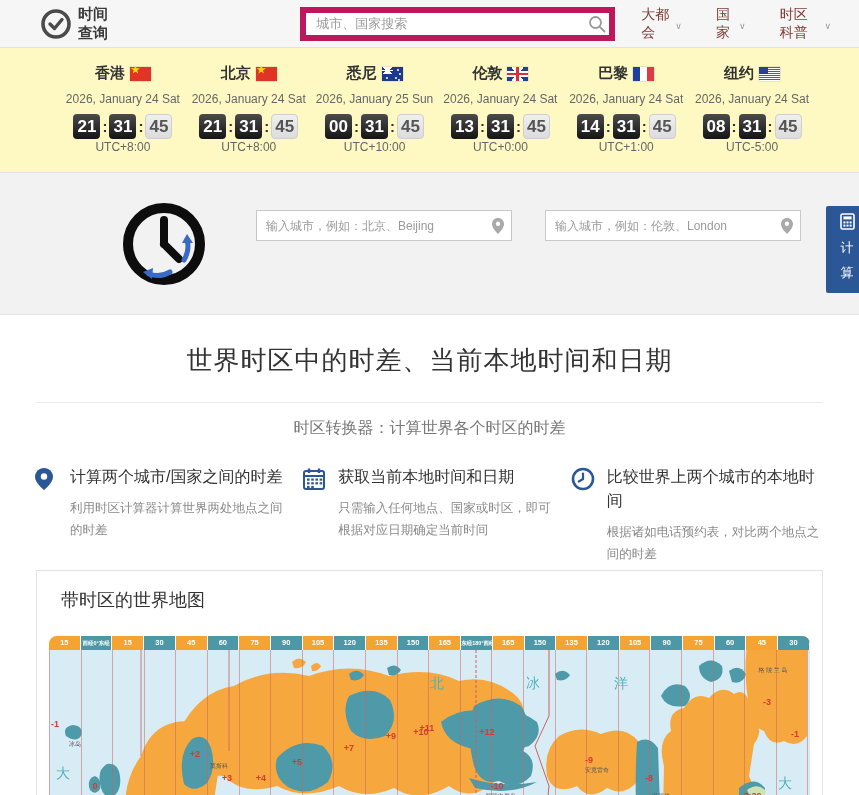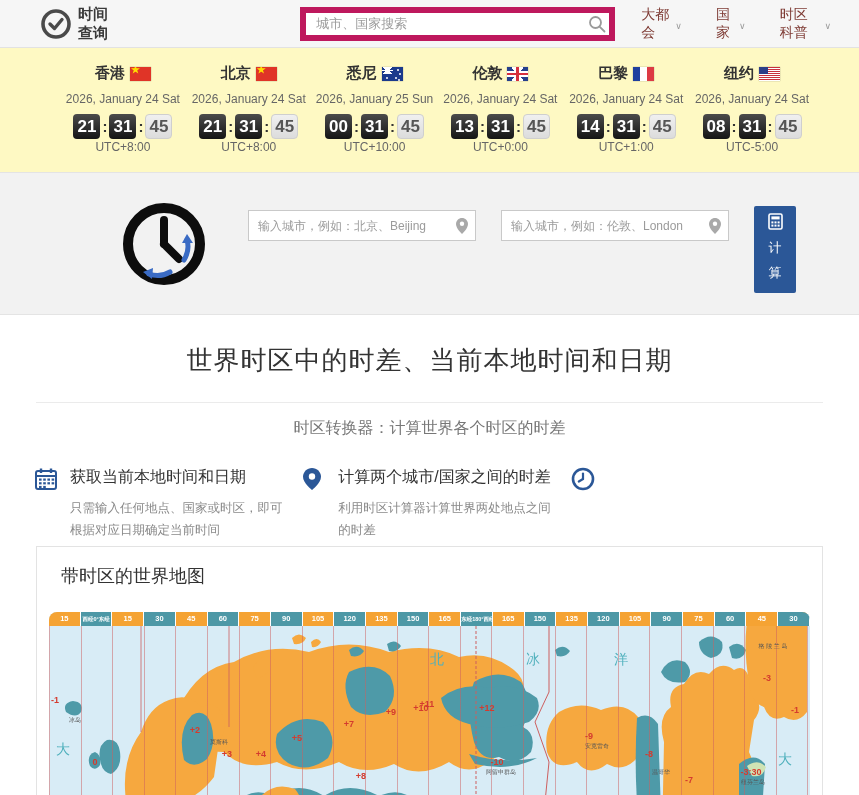--- a/index.html
+++ b/index.html
@@ -62,22 +62,22 @@
     background:#2c3f88; background-image:radial-gradient(#fff 25%,transparent 26%); background-size:3px 2px; }
 
   
   .band { background:#f2f2f2; border-top:1px solid #e4e4e4; border-bottom:1px solid #e4e4e4;
     height:143px; display:flex; align-items:center; padding-left:118px; }
   .band-icon { width:92px; height:92px; flex:none; }
   .band-main { margin-left:38px; }
   .band-title { font-size:20px; color:#3f3f3f; }
   .band-row { display:flex; align-items:flex-start; margin-top:16px; gap:25px; }
   .cityinput { position:relative; }
-  .cityinput input { width:228px; height:31px; border:1px solid #c9c9c9; background:#fff;
-    padding:0 28px 0 9px; font-size:12px; color:#444; outline:none; }
+  .cityinput input { width:256px; height:31px; border:1px solid #c9c9c9; background:#fff;
+    padding:0 28px 0 9px; font-size:12px; color:#444; outline:none;margin-left:8px; }
   .cityinput input::placeholder { color:#9b9b9b; }
   .pin-ic { position:absolute; right:7px; top:7px; }
   .calcbtn { width:42px; background:#2b5797; border:none; border-radius:2px; color:#fff;
     padding:7px 0 8px 0; cursor:pointer; margin-top:-4px; display:flex; flex-direction:column;
     align-items:center; gap:2px; }
   .calcbtn .lbl { width:14px; font-size:13px; line-height:25px; word-break:break-all; }
 
   
   .intro { padding-top:28px; background:#fff; }
   .intro h1 { text-align:center; font-size:26px; font-weight:400; color:#333; letter-spacing:1px; }
@@ -294,20 +294,32 @@
     </div>
   </div>
 </div>
 
 <div class="intro">
   <h1>世界时区中的时差、当前本地时间和日期</h1>
   <div class="intro-divider"></div>
   <div class="intro-sub">时区转换器：计算世界各个时区的时差</div>
 
   <div class="features">
+    <div class="feat">
+      <span class="feat-ic">
+        <svg width="20" height="24" viewBox="0 0 20 24">
+          <path d="M10 1 C5 1 1 5 1 9.8 c0 6.5 9 13.2 9 13.2 s9 -6.7 9 -13.2 C19 5 15 1 10 1 z" fill="#2b5797"></path>
+          <circle cx="10" cy="9.5" r="3.2" fill="#fff"></circle>
+        </svg>
+      </span>
+      <div>
+        <div class="feat-title">计算两个城市/国家之间的时差</div>
+        <div class="feat-body">利用时区计算器计算世界两处地点之间的时差</div>
+      </div>
+    </div>
     <div class="feat">
       <span class="feat-ic">
         <svg width="24" height="24" viewBox="0 0 24 24">
           <rect x="2" y="4" width="20" height="18" rx="2" fill="none" stroke="#2b5797" stroke-width="2"></rect>
           <line x1="2" y1="9" x2="22" y2="9" stroke="#2b5797" stroke-width="2"></line>
           <line x1="7" y1="1.5" x2="7" y2="6" stroke="#2b5797" stroke-width="2.4"></line>
           <line x1="17" y1="1.5" x2="17" y2="6" stroke="#2b5797" stroke-width="2.4"></line>
           <g fill="#2b5797">
             <rect x="5" y="11.5" width="2.6" height="2.2"></rect>
               <rect x="9.2" y="11.5" width="2.6" height="2.2"></rect>
@@ -322,38 +334,30 @@
           </g>
         </svg>
       </span>
       <div>
         <div class="feat-title">获取当前本地时间和日期</div>
         <div class="feat-body">只需输入任何地点、国家或时区，即可根据对应日期确定当前时间</div>
       </div>
     </div>
     <div class="feat">
       <span class="feat-ic">
-        <svg width="20" height="24" viewBox="0 0 20 24">
-          <path d="M10 1 C5 1 1 5 1 9.8 c0 6.5 9 13.2 9 13.2 s9 -6.7 9 -13.2 C19 5 15 1 10 1 z" fill="#2b5797"></path>
-          <circle cx="10" cy="9.5" r="3.2" fill="#fff"></circle>
-        </svg>
-      </span>
-      <div>
-        <div class="feat-title">计算两个城市/国家之间的时差</div>
-        <div class="feat-body">利用时区计算器计算世界两处地点之间的时差</div>
-      </div>
-    </div>
-    <div class="feat">
-      <span class="feat-ic">
         <svg width="24" height="24" viewBox="0 0 24 24">
           <circle cx="12" cy="12" r="10" fill="none" stroke="#2b5797" stroke-width="2.6"></circle>
           <line x1="12" y1="12" x2="12" y2="6.5" stroke="#2b5797" stroke-width="2.2" stroke-linecap="round"></line>
           <line x1="12" y1="12" x2="7.8" y2="14.5" stroke="#2b5797" stroke-width="2.2" stroke-linecap="round"></line>
         </svg>
       </span>
+      <div>
+        <div class="feat-title">比较世界上两个城市的本地时间</div>
+        <div class="feat-body">根据诸如电话预约表，对比两个地点之间的时差</div>
+      </div>
     </div>
   </div>
 </div>
 
 <div class="mapcard">
   <div class="map-title">带时区的世界地图</div>
   <div class="map">
     <svg width="758" height="230" viewBox="0 0 758 230" preserveAspectRatio="none">
 
       <rect x="0" y="0" width="758" height="230" fill="#d8ecf6"></rect>

